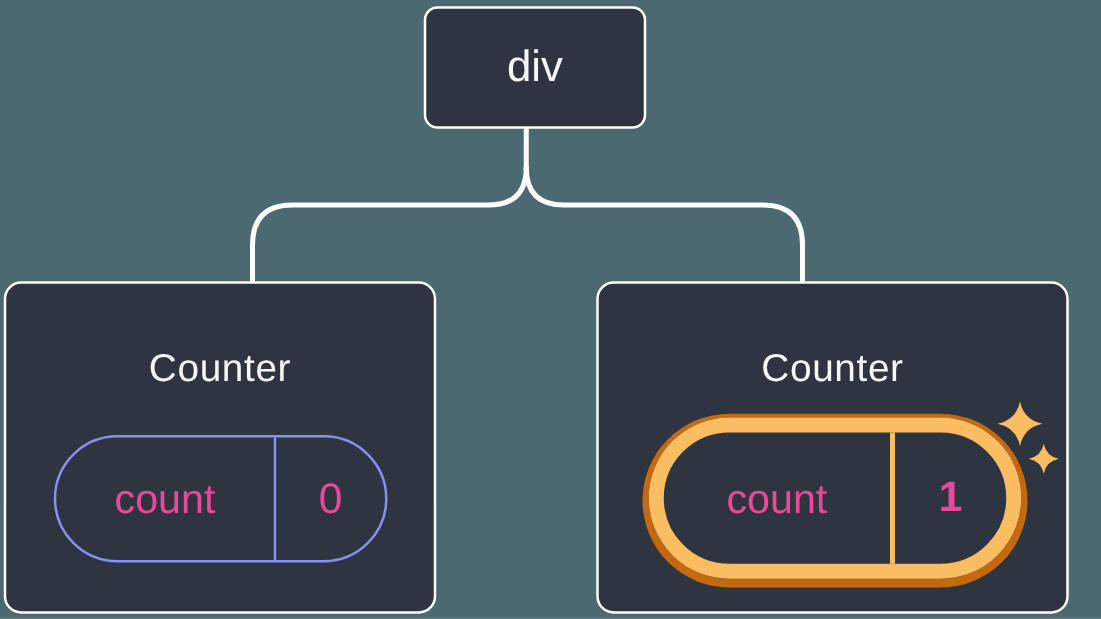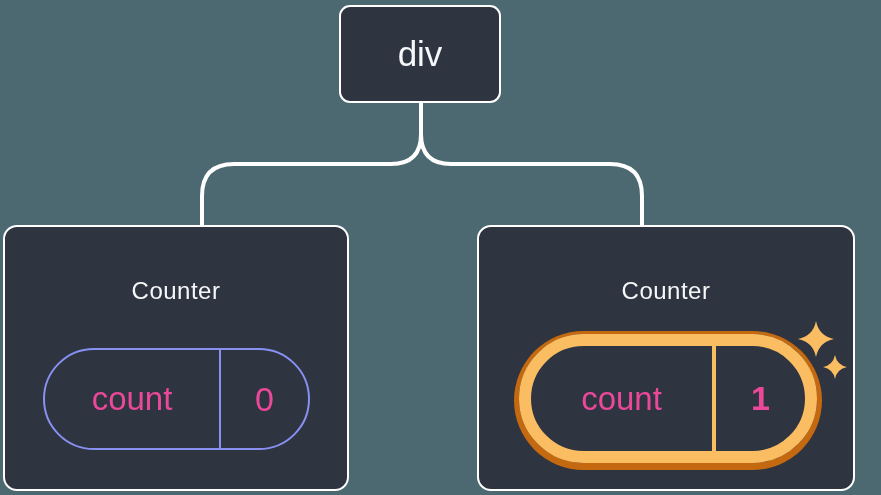--- a/index.html
+++ b/index.html
@@ -20,42 +20,42 @@
     width: 881px; height: 495px;
   }
   .node {
     position: absolute;
     background: #2E3440;
     border: 2.5px solid #FFFFFF;
     box-sizing: border-box;
   }
   .root-node {
     left: 339px; top: 5px;
-    width: 162px; height: 98px;
+    width: 178px; height: 98px;
     border-radius: 11px;
     display: flex;
     align-items: center;
     justify-content: center;
     color: #F6F7F9;
     font-size: 35px;
   }
   .counter-node {
     top: 225px;
     height: 266px;
     border-radius: 14px;
   }
   .counter-node.left  { left: 3px;   width: 346px; }
   .counter-node.right { left: 477px; width: 378px; }
   .counter-title {
     position: absolute;
     left: 0; right: 0;
     top: 50px;
     text-align: center;
     color: #F6F7F9;
-    font-size: 24px;
+    font-size: 31px;
     font-weight: 500;
     letter-spacing: 0.5px;
   }
   .pill {
     position: absolute;
     box-sizing: border-box;
     display: flex;
     align-items: stretch;
   }
   .pill .cell {

